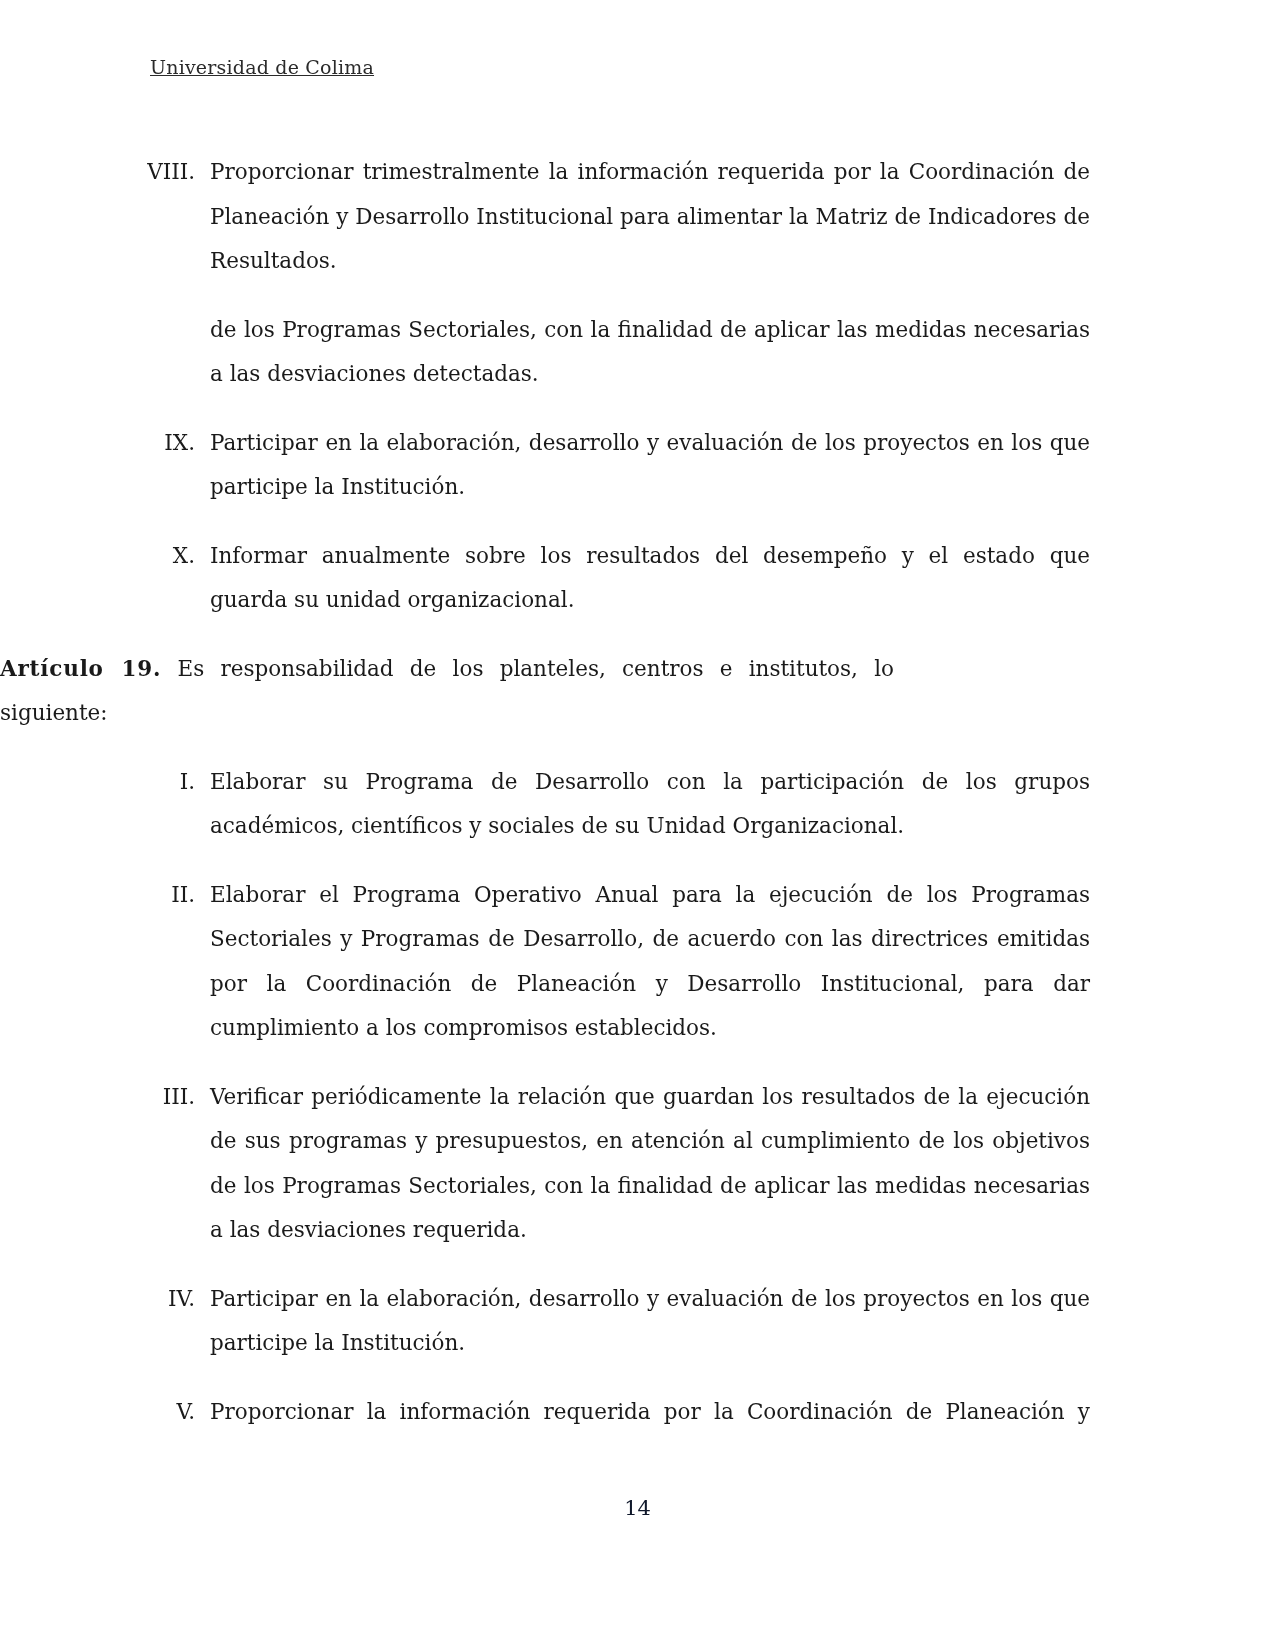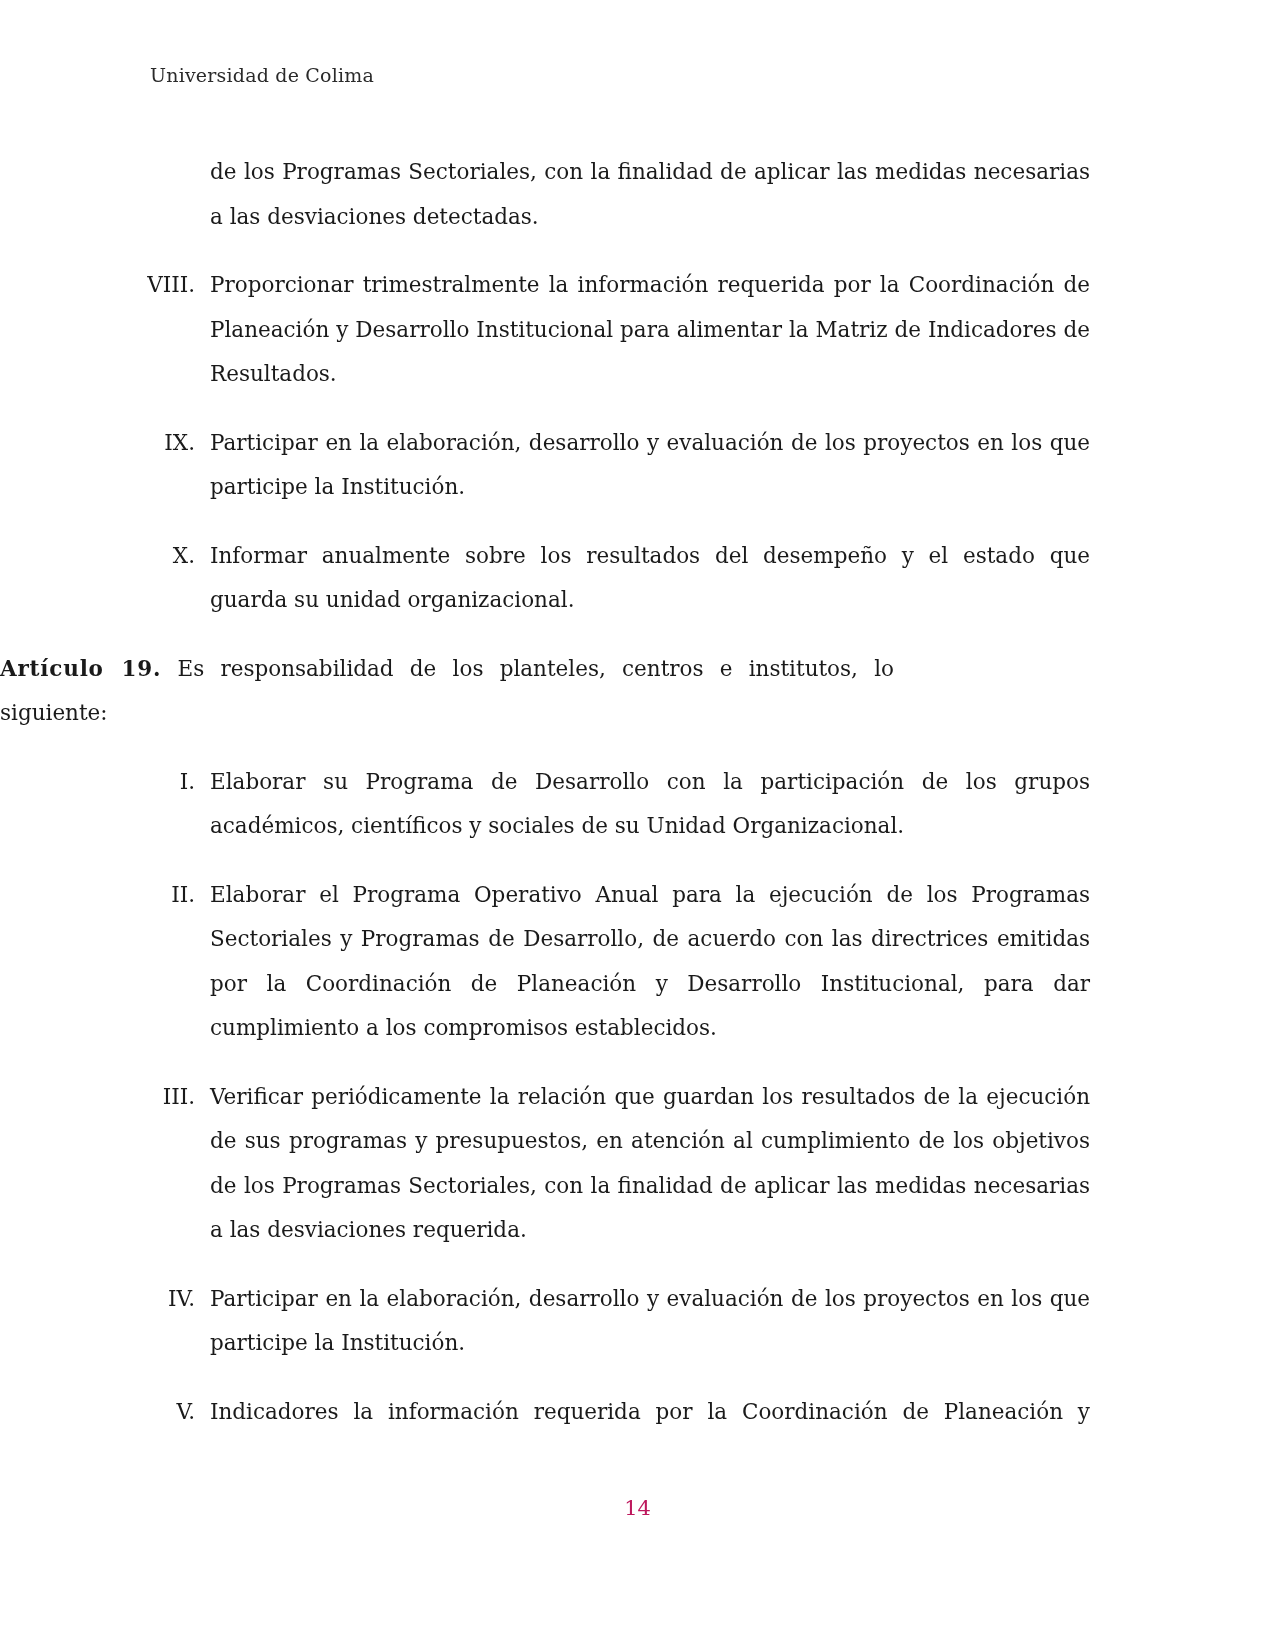--- a/index.html
+++ b/index.html
@@ -11,24 +11,25 @@
       width: 1275px;
       height: 1650px;
       position: relative;
       overflow: hidden;
       font-family: "DejaVu Serif", "Liberation Serif", serif;
       color: #1a1a1a;
     }
     .header {
       position: absolute;
       left: 150px;
-      top: 64px;
+      top: 56px;
       font-size: 19px;
       color: #2a2a2a;
       letter-spacing: 0.2px;
+      text-decoration: underline;
     }
     .content {
       position: absolute;
       left: 0;
       top: 150px;
       width: 1275px;
     }
     .item {
       position: relative;
       margin-left: 210px;
@@ -60,37 +61,37 @@
     .justify-last {
       text-align-last: justify;
     }
     .page-number {
       position: absolute;
       left: 0;
       width: 1275px;
       top: 1496px;
       text-align: center;
       font-size: 21px;
-      color: #be185d;
+      color: #0f172a;
     }
   </style>
 </head>
 <body>
 
 <div class="header">Universidad de Colima</div>
 
 <div class="content">
 
   <div class="item">
-    <span>de los Programas Sectoriales, con la finalidad de aplicar las medidas necesarias a las desviaciones detectadas.</span>
+    <span class="num">VIII.</span>
+    <span>Proporcionar trimestralmente la información requerida por la Coordinación de Planeación y Desarrollo Institucional para alimentar la Matriz de Indicadores de Resultados.</span>
   </div>
 
   <div class="item">
-    <span class="num">VIII.</span>
-    <span>Proporcionar trimestralmente la información requerida por la Coordinación de Planeación y Desarrollo Institucional para alimentar la Matriz de Indicadores de Resultados.</span>
+    <span>de los Programas Sectoriales, con la finalidad de aplicar las medidas necesarias a las desviaciones detectadas.</span>
   </div>
 
   <div class="item">
     <span class="num">IX.</span>
     <span>Participar en la elaboración, desarrollo y evaluación de los proyectos en los que participe la Institución.</span>
   </div>
 
   <div class="item">
     <span class="num">X.</span>
     <span>Informar anualmente sobre los resultados del desempeño y el estado que guarda su unidad organizacional.</span>
@@ -116,18 +117,18 @@
     <span>Verificar periódicamente la relación que guardan los resultados de la ejecución de sus programas y presupuestos, en atención al cumplimiento de los objetivos de los Programas Sectoriales, con la finalidad de aplicar las medidas necesarias a las desviaciones requerida.</span>
   </div>
 
   <div class="item">
     <span class="num">IV.</span>
     <span>Participar en la elaboración, desarrollo y evaluación de los proyectos en los que participe la Institución.</span>
   </div>
 
   <div class="item justify-last">
     <span class="num">V.</span>
-    <span>Indicadores la información requerida por la Coordinación de Planeación y</span>
+    <span>Proporcionar la información requerida por la Coordinación de Planeación y</span>
   </div>
 
 </div>
 
 <div class="page-number">14</div>
 
 </body></html>

